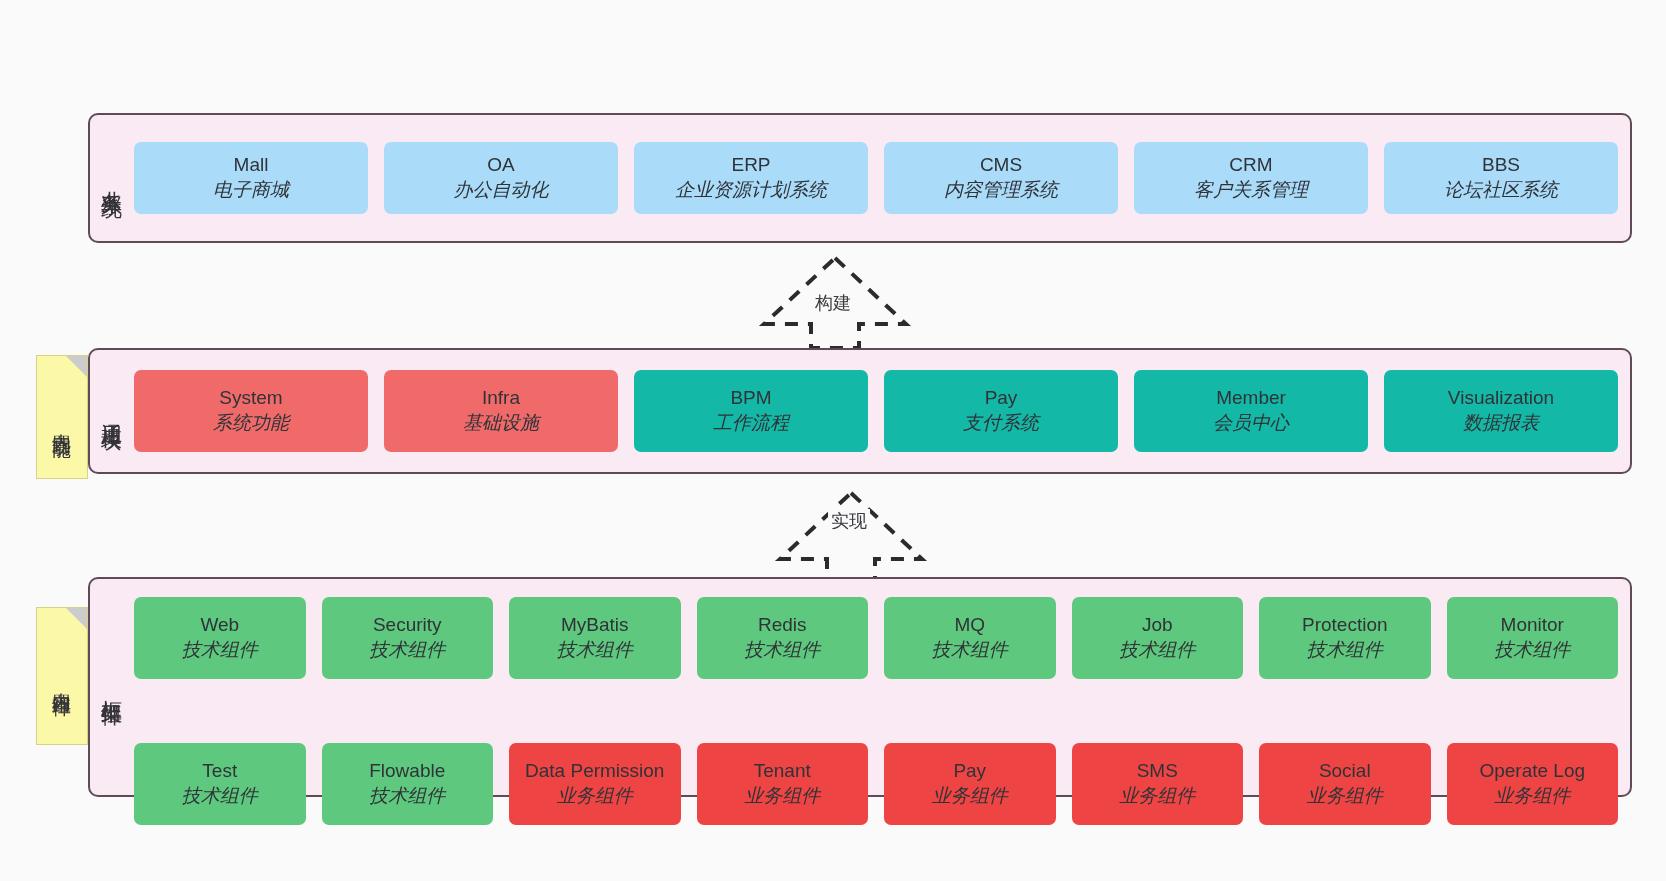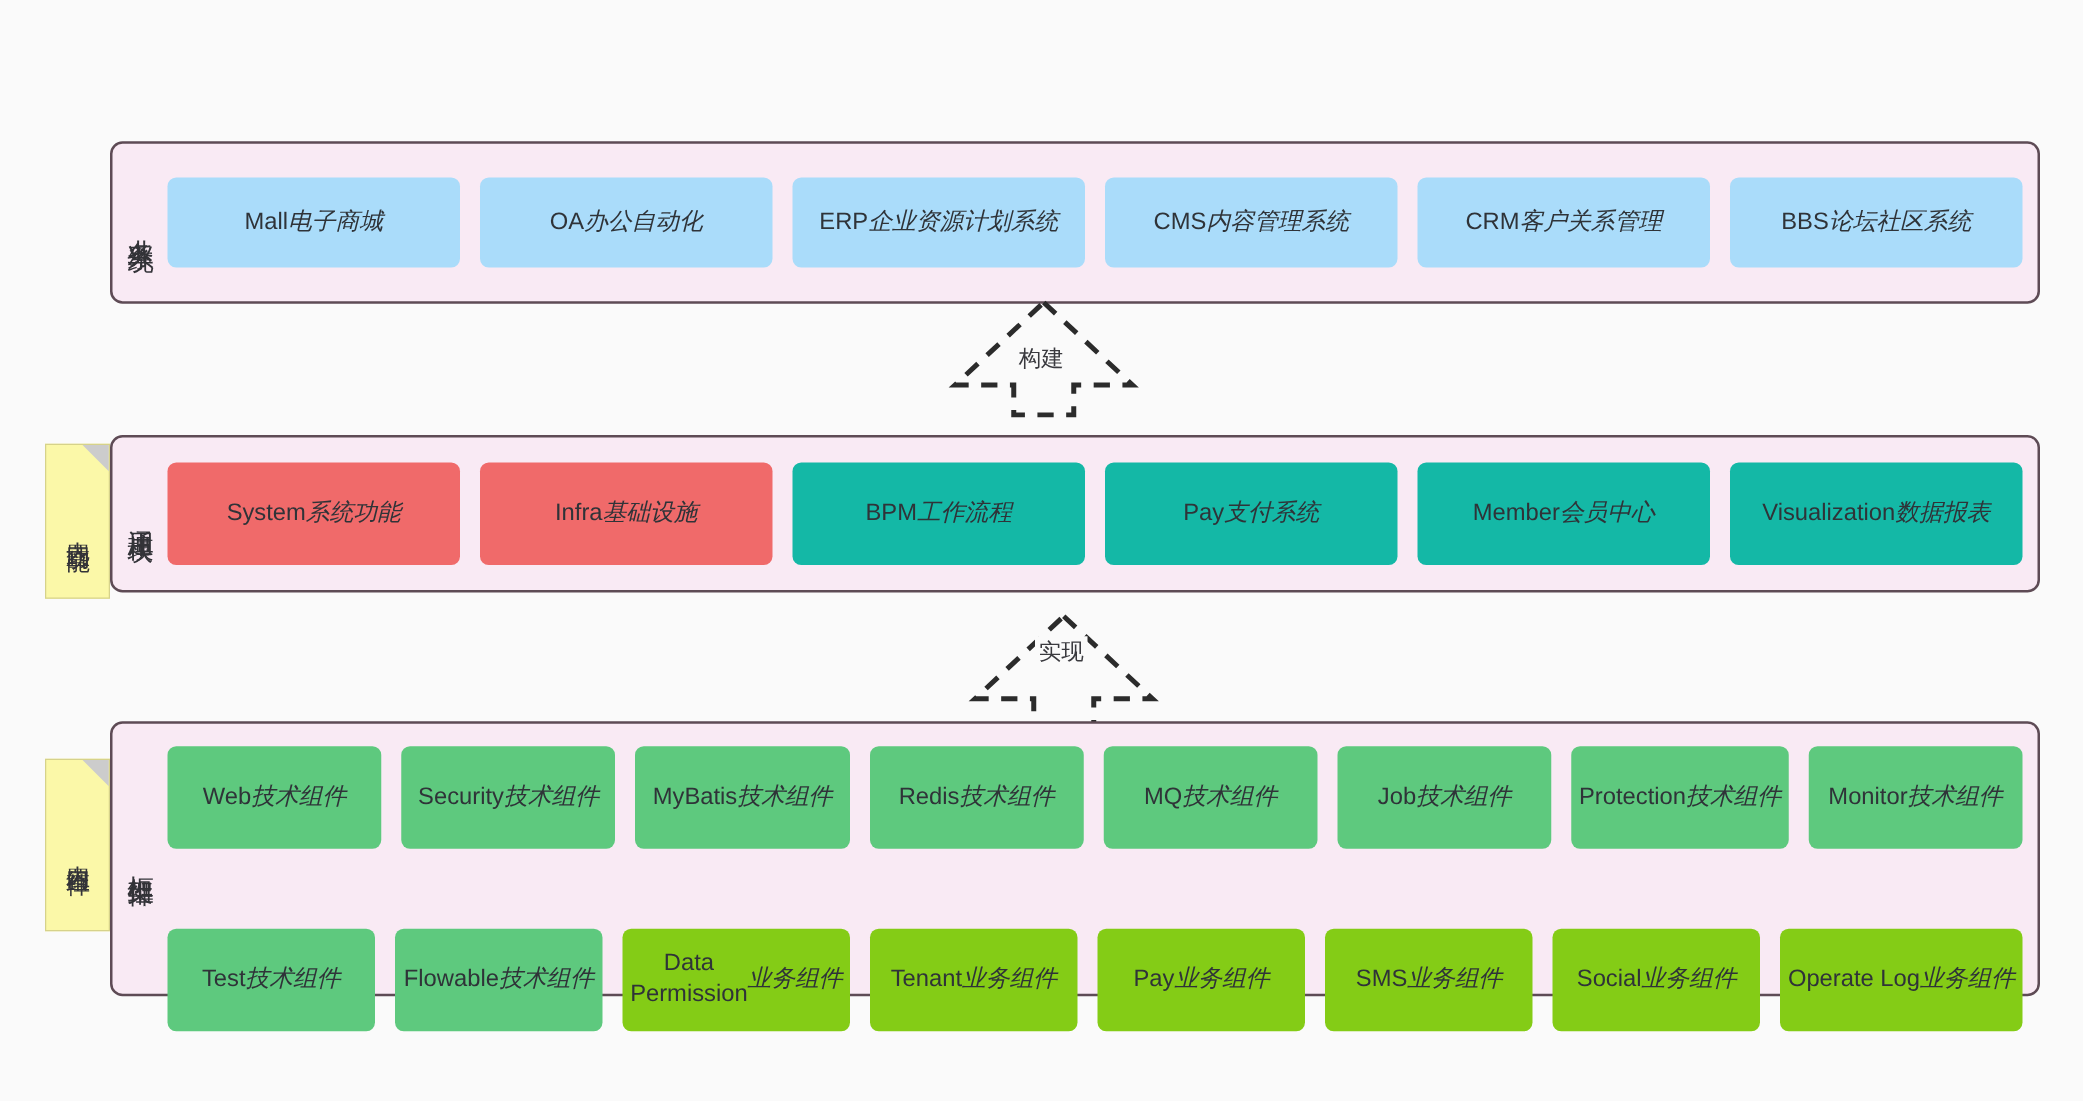--- a/index.html
+++ b/index.html
@@ -53,38 +53,38 @@
     display: flex;
     gap: 16px;
     justify-content: space-between;
   }
 
   
   .box {
     flex: 1 1 0;
     border-radius: 7px;
     display: flex;
-    flex-direction: row;
+    flex-direction: column;
     align-items: center;
     justify-content: center;
     text-align: center;
     color: #2f3338;
     font-size: 19px;
     line-height: 1.30;
     padding: 4px 6px;
   }
   .box .t1 { white-space: nowrap; }
   .box .t2 { white-space: nowrap; font-style: italic; }
   .box.wrap .t1 { white-space: normal; }
 
   .c-blue   { background: #aadcfa; }
   .c-red    { background: #f06a6a; }
   .c-pink   { background: #14b8a6; text-align: center; }
   .c-green  { background: #5ec97e; }
-  .c-lgreen { background: #84cc16; }
+  .c-lgreen { background: #ef4444; }
 
   
   #layer-business  { left: 88px;  top: 113px; width: 1544px; height: 130px; }
   #layer-business .box { height: 72px; }
 
   #layer-modules   { left: 88px;  top: 348px; width: 1544px; height: 126px; }
   #layer-modules .box { height: 82px; }
 
   #layer-framework { left: 88px;  top: 577px; width: 1544px; height: 220px; }
   #layer-framework .box { height: 82px; margin-top: 48px; }
@@ -120,21 +120,21 @@
   
   .arrow-wrap { position: absolute; }
   .arrow-label {
     position: absolute;
     font-size: 18px;
     color: #3a3a3f;
     background: #fafafa;
     padding: 0 3px;
     white-space: nowrap;
   }
-  #arrow-build  { left: 740px; top: 236px; width: 190px; height: 98px; }
+  #arrow-build  { left: 740px; top: 252px; width: 190px; height: 98px; }
   #arrow-build .arrow-label  { left: 72px; top: 39px; }
   #arrow-impl   { left: 756px; top: 487px; width: 190px; height: 98px; }
   #arrow-impl  .arrow-label  { left: 72px; top: 22px; }
 </style>
 </head>
 <body>
 
 <div id="canvas">
 
   <div class="layer" id="layer-business">

